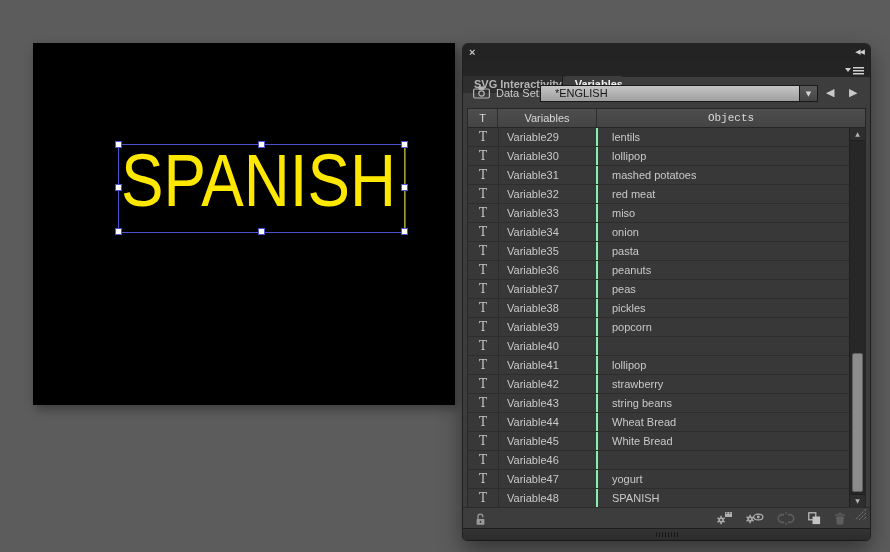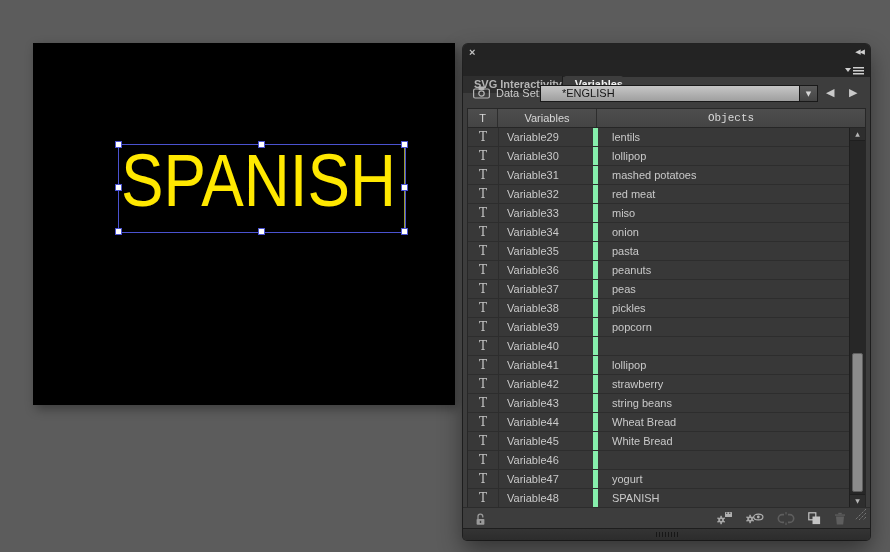--- a/index.html
+++ b/index.html
@@ -35,21 +35,21 @@
        text-align:right;box-sizing:border-box;}
   .tab-inactive{left:0;width:100px;background:#2e2e2e;color:#b4b4b4;border-right:1px solid #1d1d1d;}
   .tab-active{left:101px;width:59px;background:#3d3d3d;color:#f2f2f2;border-radius:2px 2px 0 0;}
   .panel-menu{position:absolute;right:5px;top:3px;width:20px;height:12px;}
 
   
   .camera{position:absolute;left:10px;top:41px;}
   .ds-label{position:absolute;left:33px;top:41px;font-size:11px;line-height:17px;color:#cccccc;}
   .ds-field{position:absolute;left:77px;top:41px;width:260px;height:17px;box-sizing:border-box;
             background:linear-gradient(#c6c6c6,#9f9f9f);border:1px solid #191919;
-            font-size:11px;line-height:15px;color:#151515;padding-left:21px;}
+            font-size:11px;line-height:15px;color:#151515;padding-left:14px;}
   .ds-drop{position:absolute;left:337px;top:41px;width:18px;height:17px;box-sizing:border-box;
            background:linear-gradient(#5a5a5a,#454545);border:1px solid #191919;border-left:none;
            color:#d6d6d6;font-size:7px;text-align:center;line-height:16px;
            font-family:"DejaVu Sans",sans-serif;}
   .ds-prev,.ds-next{position:absolute;top:42px;color:#c9c9c9;font-size:11px;line-height:14px;
            font-family:"DejaVu Sans",sans-serif;}
   .ds-prev{left:363px;}
   .ds-next{left:386px;}
 
   
@@ -61,21 +61,21 @@
   .th{line-height:18px;text-align:center;box-sizing:border-box;}
   .th-t{width:30px;border-right:1px solid #2d2d2d;}
   .th-var{width:99px;border-right:1px solid #2d2d2d;}
   .th-obj{flex:1;font-family:Liberation Mono, monospace;}
   .tlist-wrap{display:flex;height:379px;}
   .tlist{flex:1;overflow:hidden;}
   .row{display:flex;height:19px;box-sizing:border-box;align-items:center;
        background:#383838;border-bottom:1px solid #2d2d2d;font-size:11px;color:#c9c9c9;}
   .c-type{width:30px;text-align:center;font-family:"DejaVu Serif",serif;font-size:12px;
           color:#c4c4c4;border-right:1px solid #2d2d2d;align-self:stretch;line-height:18px;}
-  .c-var{width:99px;box-sizing:border-box;padding-left:8px;border-right:5px solid #86efac;
+  .c-var{width:99px;box-sizing:border-box;padding-left:8px;border-right:2px solid #86efac;
          align-self:stretch;line-height:18px;}
   .c-obj{flex:1;padding-left:14px;line-height:18px;}
 
   
   .scrollbar{width:16px;background:#272727;border-left:1px solid #1f1f1f;position:relative;
              box-sizing:border-box;}
   .sb-btn{position:absolute;left:0;width:15px;height:12px;background:#2e2e2e;color:#b5b5b5;
           font-size:6px;text-align:center;line-height:12px;font-family:"DejaVu Sans",sans-serif;}
   .sb-up{top:0;border-bottom:1px solid #1f1f1f;}
   .sb-down{bottom:0;border-top:1px solid #1f1f1f;}

